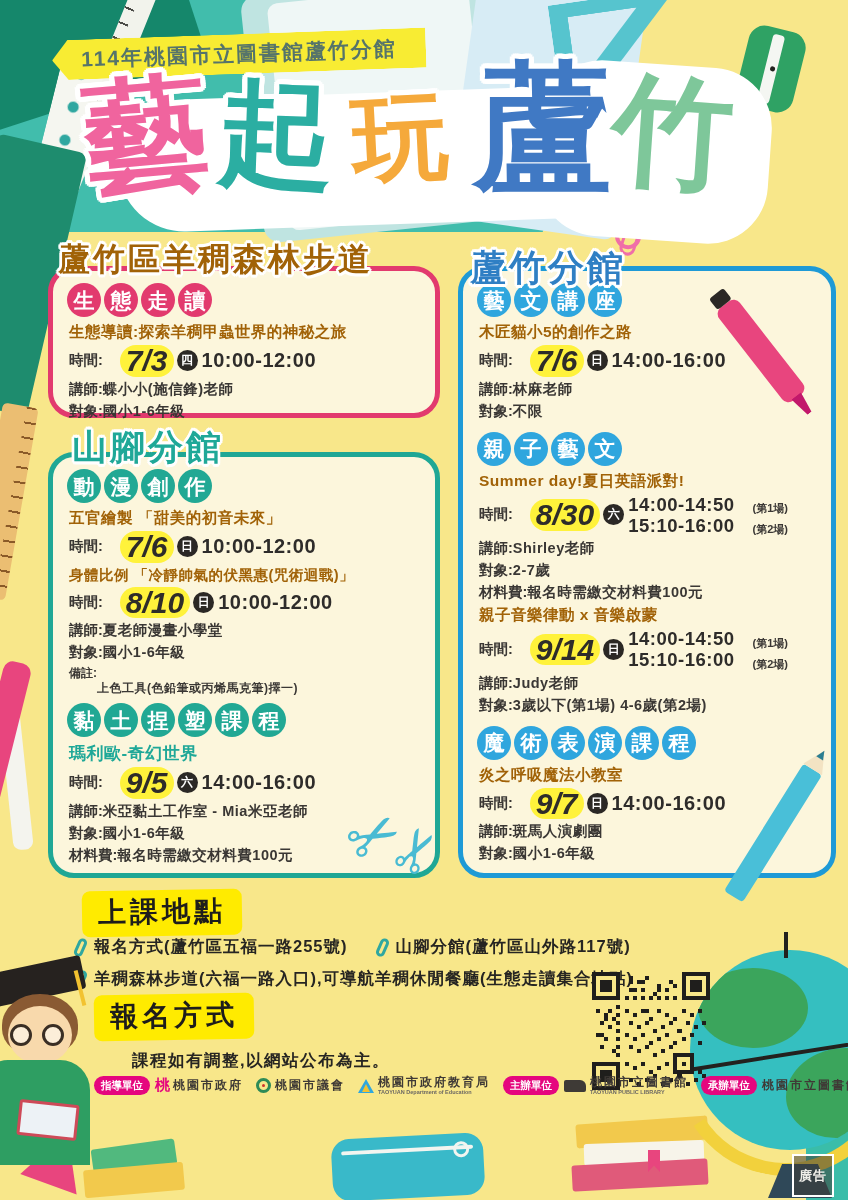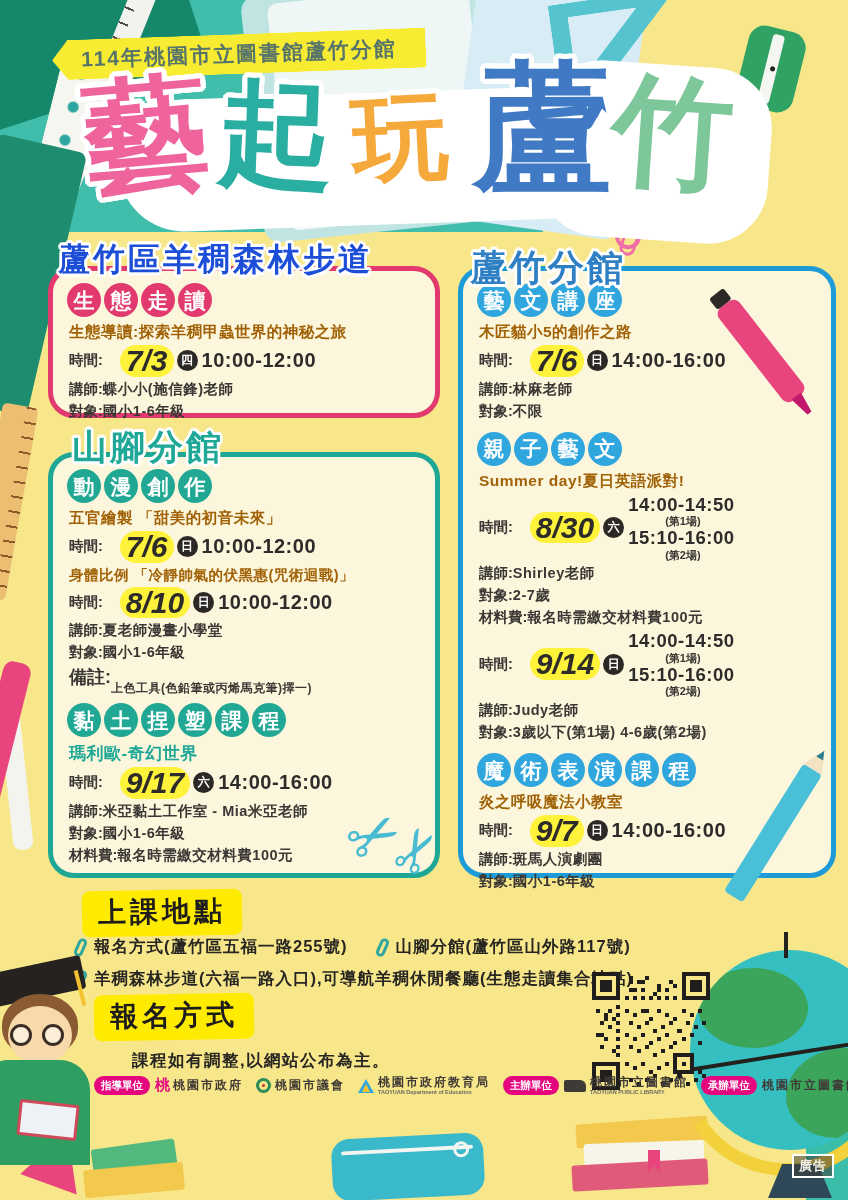--- a/index.html
+++ b/index.html
@@ -96,23 +96,23 @@
   .trow{ display:flex; align-items:center; margin:2px 0; }
   .lbl{ font-size:14.5px; font-weight:800; color:#3A3734; white-space:nowrap; }
   .date{ font-size:30px; font-weight:800; font-style:italic; color:#2E2C2A;
          background:#FFF23B; border-radius:16px; padding:0 6px; line-height:1.05;
          margin:0 3px 0 17px; }
   .day{ width:21px; height:21px; min-width:21px; background:#2B2825; color:#fff;
         border-radius:50%; font-size:12px; font-weight:bold; display:inline-flex;
         align-items:center; justify-content:center; margin-right:4px; }
   .time{ font-size:20px; font-weight:800; color:#2E2C2A; letter-spacing:.5px; }
   .sess{ display:flex; flex-direction:column; line-height:1.15; }
-  .sline{ display:flex; align-items:center;flex-direction:column; }
+  .sline{ display:flex; align-items:flex-end; }
   .sline .time{ font-size:18.5px; }
-  .sline small{ font-size:11px; font-weight:bold; color:#3A3734; margin-left:3px; }
+  .sline small{ font-size:11px; font-weight:bold; color:#3A3734; margin-left:18px; }
   .row{ display:flex; align-items:flex-start; margin:3px 0; }
   .val{ font-size:14.5px; font-weight:bold; color:#3A3734; letter-spacing:.5px; white-space:nowrap; }
   .note .val{ font-size:12px; white-space:normal; line-height:1.3; }
   .gap8{ height:8px; } .gap4{ height:4px; }
 
   
   .hl-hdr{ position:absolute; background:#FFEB00; padding:3px 16px 5px; border-radius:8px;
            transform:rotate(-1deg); z-index:2; }
   .hl-hdr span{ font-size:28px; font-weight:800; letter-spacing:4px; color:#1E1D1B; }
   .loc-line{ position:absolute; display:flex; z-index:2; }
@@ -227,21 +227,21 @@
   .axis{ left:108px; top:-14px; width:4px; height:26px; background:#23211E; }
   .stand{ left:0px; top:10px; width:220px; height:220px; border:13px solid transparent;
           border-bottom-color:#F2D13C; border-right-color:#F2D13C; border-radius:50%;
           transform:rotate(12deg); }
   .gbase{ left:92px; top:218px; width:64px; height:34px; background:#2F4858;
           clip-path:polygon(22% 0,78% 0,100% 100%,0 100%); }
   .br-blob{ top:1010px; left:806px; width:60px; height:230px; background:#3ABDA9;
             border-radius:40px 0 0 40px; z-index:0; }
 
   .qr{ position:absolute; top:972px; left:592px; width:118px; height:118px; z-index:2; }
-  .ad{ position:absolute; top:1154px; left:792px; width:42px; height:24px;
+  .ad{ position:absolute; top:1154px; left:792px; width:42px; height:43px;
        background:rgba(62,60,55,.55); border:2px solid #fff; color:#F0EFEA;
        display:flex; align-items:center; justify-content:center; font-size:13px;
        font-weight:bold; letter-spacing:1px; z-index:5; }
 </style>
 </head>
 <body>
 
 <div class="poster">
 
   <div class="band">
@@ -267,21 +267,21 @@
   <div class="title-blob2"></div>
   <div class="main-title">
     <b class="tc1">藝</b>
     <b class="tc2">起</b>
     <b class="tc3">玩</b>
     <b class="tc4">蘆</b>
     <b class="tc5">竹</b>
   </div>
   <div class="clip-pink"></div>
 
-  <div class="sec-hdr ol" style="top:238px;left:58px;font-size:32px;color:#1d4ed8;">蘆竹區羊稠森林步道</div>
+  <div class="sec-hdr ol" style="top:238px;left:58px;font-size:32px;color:#a16207;">蘆竹區羊稠森林步道</div>
   <div class="box box-pink" style="top:266px;left:48px;width:392px;height:152px;">
     <div class="badge badge-pink">
       <b>生</b>
         <b>態</b>
         <b>走</b>
         <b>讀</b>
     </div>
     <div class="sub">生態導讀:探索羊稠甲蟲世界的神秘之旅</div>
     <div class="trow">
       <span class="lbl">時間:</span>
@@ -323,37 +323,37 @@
     </div>
     <div class="row">
       <span class="lbl">講師:</span>
       <span class="val">夏老師漫畫小學堂</span>
     </div>
     <div class="row">
       <span class="lbl">對象:</span>
       <span class="val">國小1-6年級</span>
     </div>
     <div class="row note">
-      <span class="lbl" style="font-size:18px">備註:</span>
+      <span class="lbl" style="font-size:12px">備註:</span>
       <span class="val"><br>
         <span>上色工具(色鉛筆或丙烯馬克筆)擇一)</span></span>
     </div>
     <div class="gap4"></div>
     <div class="badge badge-teal">
       <b>黏</b>
         <b>土</b>
         <b>捏</b>
         <b>塑</b>
         <b>課</b>
         <b>程</b>
     </div>
     <div class="sub sub-teal">瑪利歐-奇幻世界</div>
     <div class="trow">
       <span class="lbl">時間:</span>
-      <span class="date">9/17</span>
+      <span class="date">9/5</span>
       <span class="day">六</span>
       <span class="time">14:00-16:00</span>
     </div>
     <div class="row">
       <span class="lbl">講師:</span>
       <span class="val">米亞黏土工作室 - Mia米亞老師</span>
     </div>
     <div class="row">
       <span class="lbl">對象:</span>
       <span class="val">國小1-6年級</span>
@@ -415,20 +415,21 @@
       <span class="val">Shirley老師</span>
     </div>
     <div class="row">
       <span class="lbl">對象:</span>
       <span class="val">2-7歲</span>
     </div>
     <div class="row">
       <span class="lbl">材料費:</span>
       <span class="val">報名時需繳交材料費100元</span>
     </div>
+    <div class="sub">親子音樂律動 x 音樂啟蒙</div>
     <div class="trow">
       <span class="lbl">時間:</span>
       <span class="date">9/14</span>
       <span class="day">日</span>
       <span class="sess">
         <span class="sline">
             <span class="time">14:00-14:50</span>
             <small>(第1場)</small>
           </span>
         <span class="sline">

